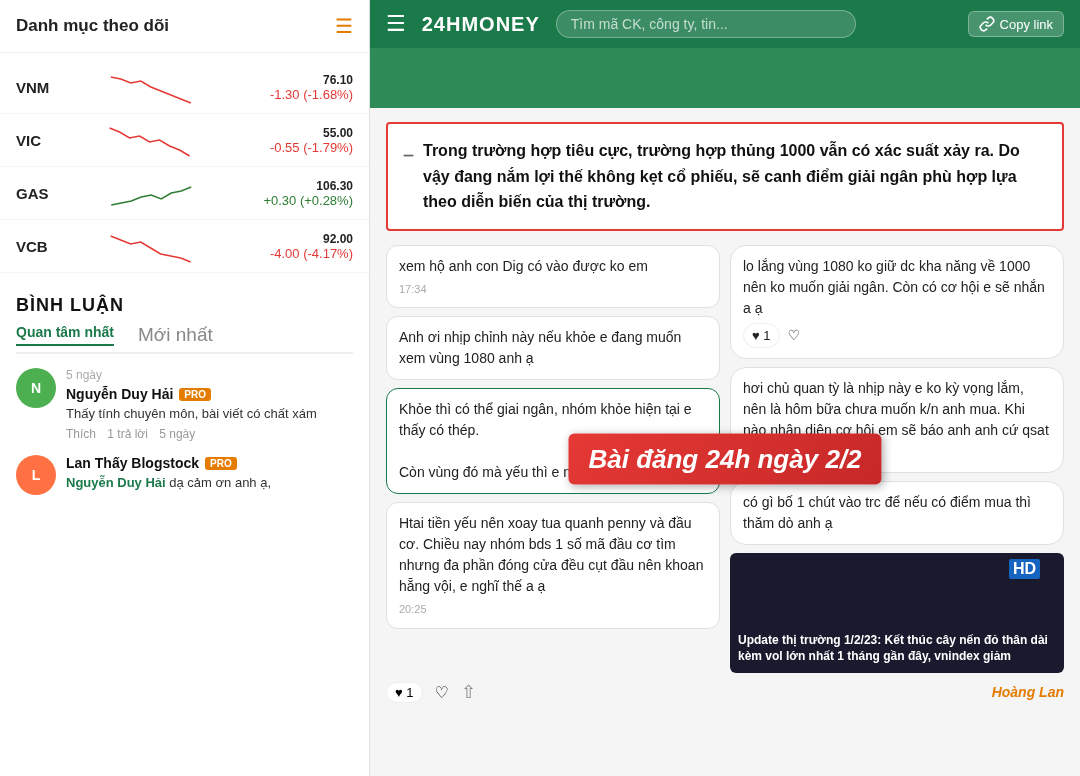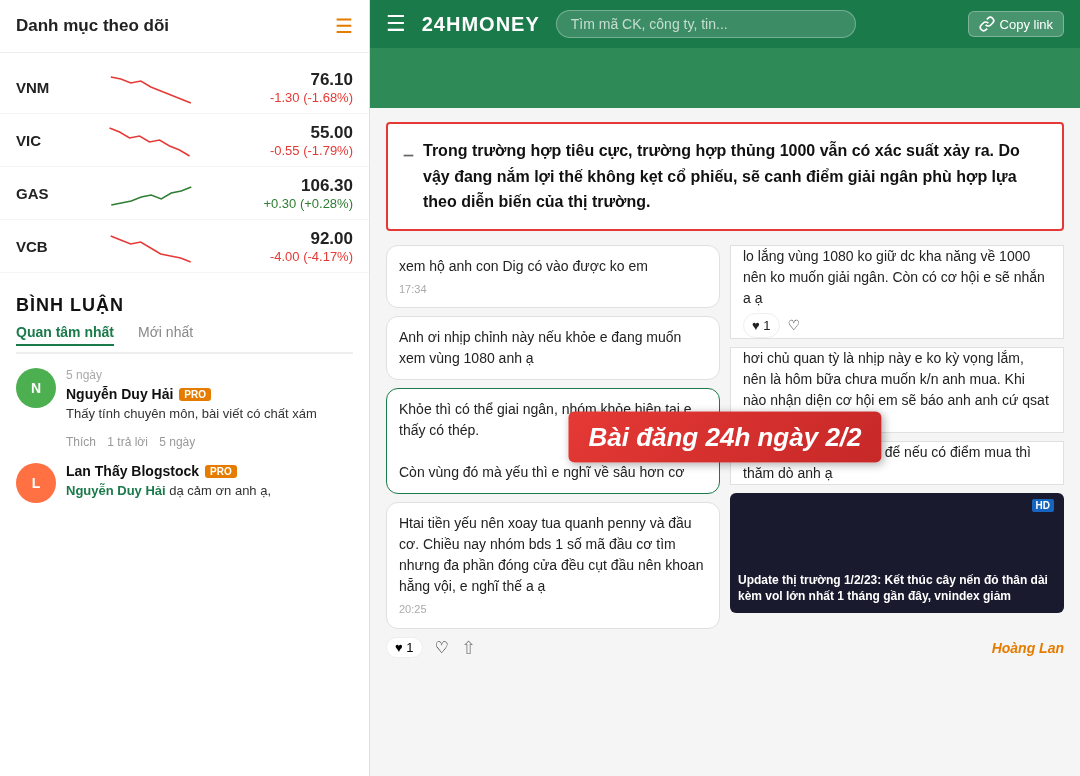--- a/index.html
+++ b/index.html
@@ -47,21 +47,21 @@
       font-size: 15px;
       font-weight: 700;
       color: #222;
       width: 55px;
     }
     .stock-values {
       text-align: right;
       min-width: 100px;
     }
     .stock-price {
-      font-size: 17px;
+      font-size: 12px;
       font-weight: 700;
       color: #222;
     }
     .stock-change-red {
       font-size: 13px;
       color: #e53935;
     }
     .stock-change-green {
       font-size: 13px;
       color: #2e7d32;
@@ -88,21 +88,21 @@
     }
     .tab-active {
       font-size: 14px;
       font-weight: 700;
       color: #1a7a4a;
       border-bottom: 2px solid #1a7a4a;
       padding-bottom: 4px;
       cursor: pointer;
     }
     .tab-inactive {
-      font-size: 14px;
+      font-size: 19px;
       color: #888;
       cursor: pointer;
     }
     .comment-list {
       padding: 8px 16px;
       overflow-y: auto;
       flex: 1;
     }
     .comment-item {
       display: flex;
@@ -144,21 +144,21 @@
     }
     .comment-text {
       font-size: 13px;
       color: #333;
       margin-top: 3px;
       line-height: 1.4;
     }
     .comment-meta {
       font-size: 12px;
       color: #999;
-      margin-top: 12px;
+      margin-top: 4px;
     }
     .comment-meta span { margin-right: 8px; cursor: pointer; }
     .reply-author {
       font-size: 13px;
       font-weight: 700;
       color: #1a7a4a;
     }
     .comment-days {
       font-size: 12px;
       color: #aaa;
@@ -258,22 +258,22 @@
       border: 1px solid #e0e0e0;
       border-radius: 12px;
       padding: 10px 12px;
       font-size: 14px;
       color: #222;
       line-height: 1.5;
     }
     .chat-bubble-right {
       background: #fff;
       border: 1px solid #e0e0e0;
-      border-radius: 0;
-      padding: 0 12px;
+      border-radius: 16px;
+      padding: 10px 12px;
       font-size: 14px;
       color: #222;
       line-height: 1.5;
     }
     .chat-bubble-bordered {
       border: 1.5px solid #1a7a4a;
     }
     .chat-time {
       font-size: 11px;
       color: #aaa;
@@ -335,24 +335,24 @@
       height: 120px;
       position: relative;
       display: flex;
       flex-direction: column;
       justify-content: flex-end;
       padding: 8px;
     }
     .hd-badge {
       position: absolute;
       top: 6px;
-      right: 10px;
+      right: 24px;
       background: #1565c0;
       color: #fff;
-      font-size: 10px;
+      font-size: 16px;
       font-weight: 700;
       padding: 1px 4px;
       border-radius: 2px;
     }
     .video-text {
       font-size: 12px;
       font-weight: 700;
       color: #fff;
       line-height: 1.4;
     }

